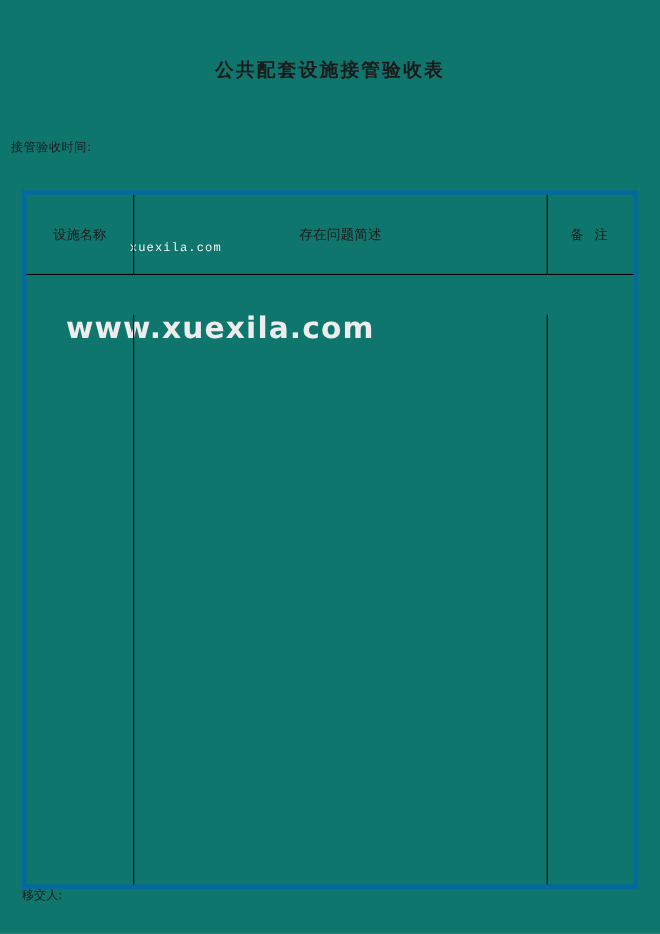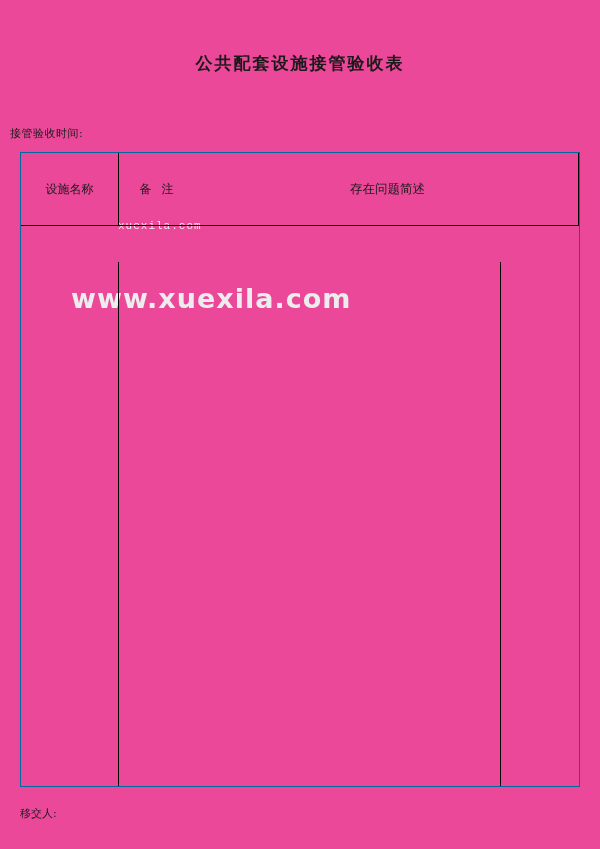--- a/index.html
+++ b/index.html
@@ -13,21 +13,21 @@
     font-family: "Liberation Serif", "DejaVu Serif", serif;
     color: #1a1a1a;
     position: relative;
     overflow: hidden;
   }
   .page {
     position: relative;
     width: 600px;
     height: 849px;
     box-sizing: border-box;
-    background: #ec4899;
+    background: #0f766e;
   }
   .doc-title {
     position: absolute;
     top: 52px;
     left: 0;
     width: 600px;
     text-align: center;
     font-size: 17px;
     font-weight: bold;
     letter-spacing: 2px;
@@ -36,25 +36,25 @@
   .time-line {
     position: absolute;
     top: 126px;
     left: 10px;
     font-size: 11px;
     font-family: "DejaVu Sans", "Liberation Sans", sans-serif;
     letter-spacing: 0.5px;
   }
   .table {
     position: absolute;
-    top: 152px;
+    top: 173px;
     left: 20px;
     width: 560px;
     height: 635px;
-    border: 1px solid #0369a1;
+    border: 4px solid #0369a1;
     box-sizing: border-box;
     display: flex;
     flex-direction: column;
     gap: 36px;
   }
   .thead {
     display: flex;
     height: 72px;
     border-bottom: 1px solid #000;
   }
@@ -108,21 +108,20 @@
     left: 60px;
     width: 360px;
     font-size: 27px;
     font-weight: bold;
     color: #ededed;
     font-family: "DejaVu Sans", "Liberation Sans", sans-serif;
     letter-spacing: 1px;
     white-space: nowrap;
     pointer-events: none;
     user-select: none;
-    margin-left: 11px;
   }
   .watermark-small {
     position: absolute;
     top: 220px;
     left: 118px;
     font-size: 11px;
     color: #f0f0f0;
     font-family: Liberation Mono, monospace;
     letter-spacing: 1px;
     pointer-events: none;
@@ -137,22 +136,22 @@
   <div class="doc-title">公共配套设施接管验收表</div>
 
   <div class="time-line">接管验收时间:</div>
 
   <div class="watermark-small">xuexila.com</div>
   <div class="watermark">www.xuexila.com</div>
 
   <div class="table">
     <div class="thead">
       <div class="th col-name">设施名称</div>
+      <div class="th col-desc desc-head">存在问题简述</div>
       <div class="th col-note note-head">备  注</div>
-      <div class="th col-desc desc-head">存在问题简述</div>
     </div>
     <div class="tbody">
       <div class="td col-name"></div>
       <div class="td col-desc"></div>
       <div class="td col-note"></div>
     </div>
   </div>
 
   <div class="footer-row">
     <div class="footer-right">移交人:</div>

